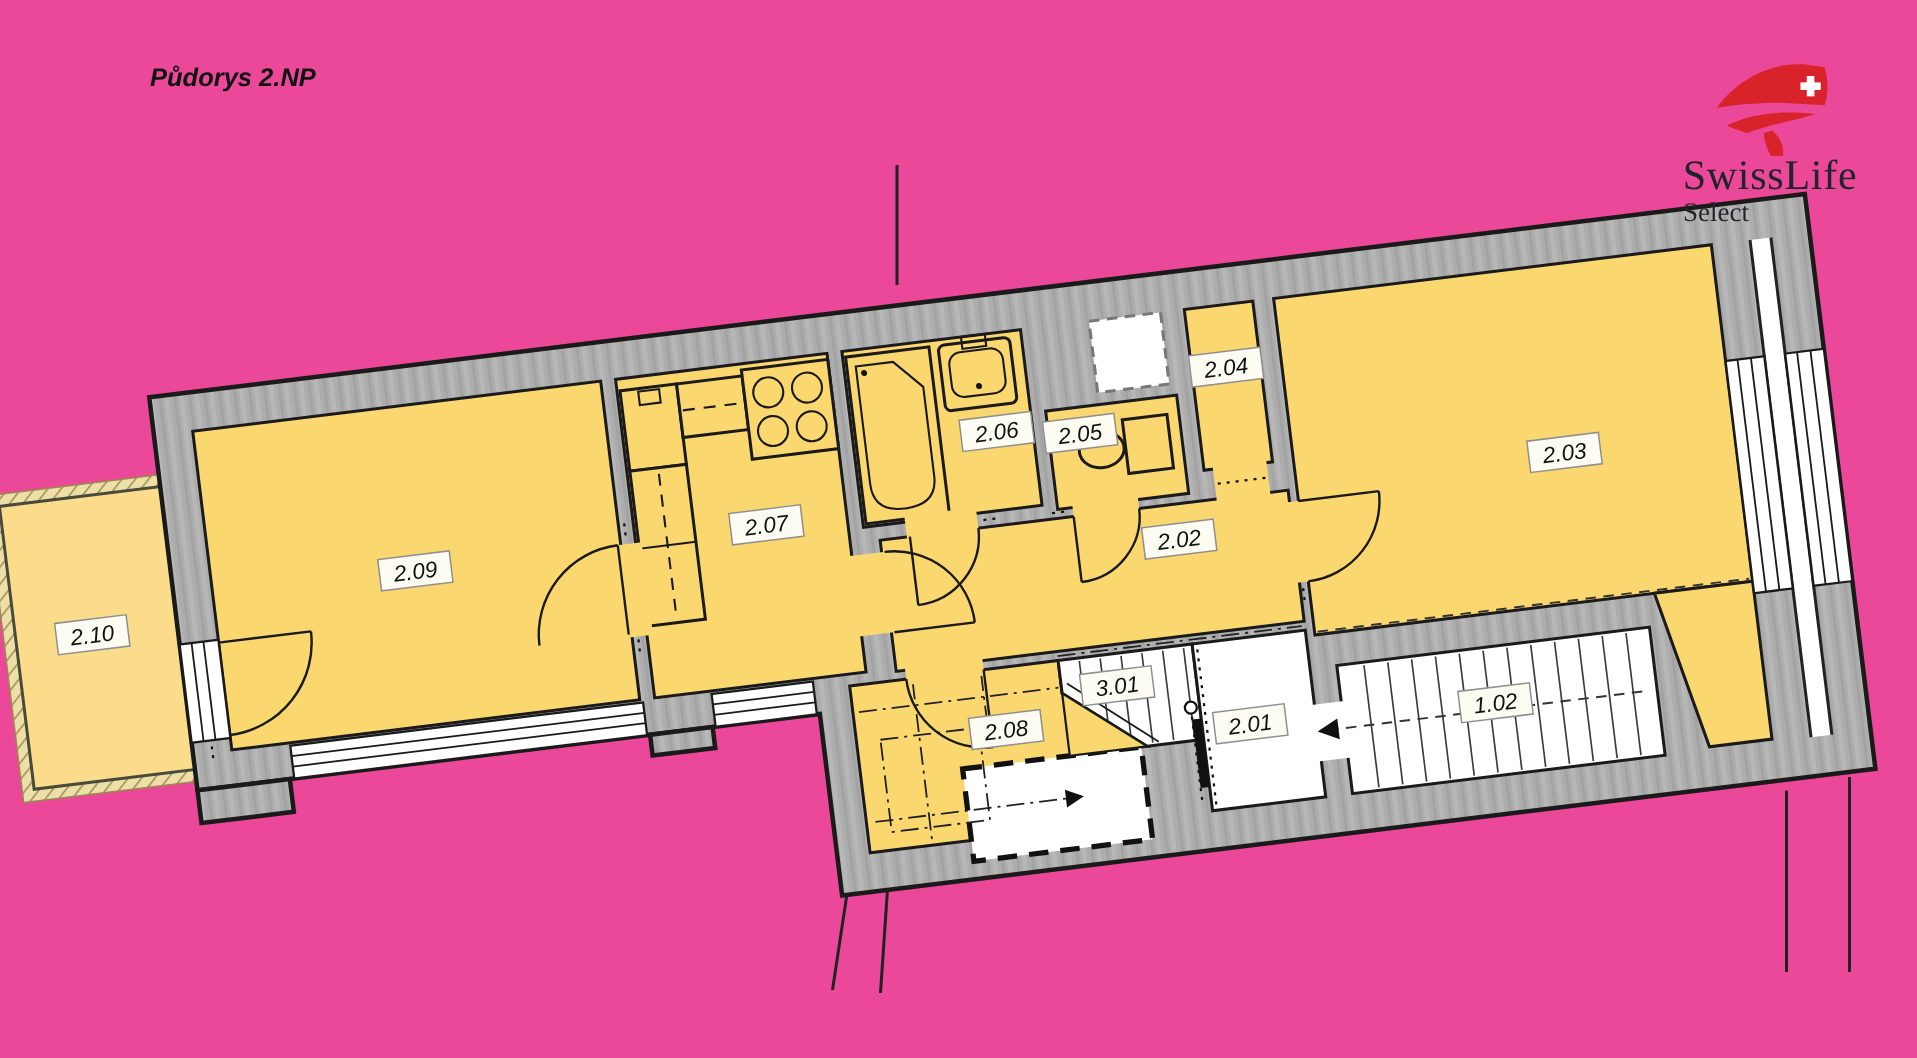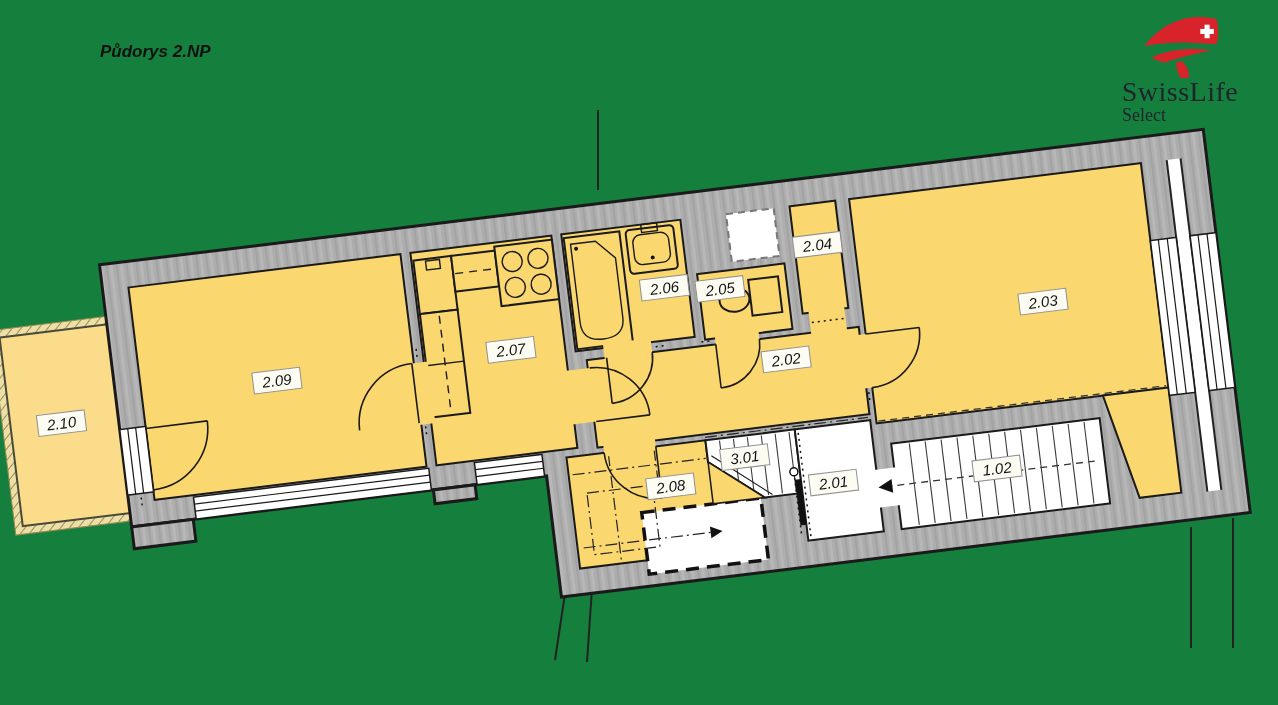--- a/index.html
+++ b/index.html
@@ -1,20 +1,20 @@
 <!DOCTYPE html>
 <html style="--room-fill: #fbd76f; --balcony-fill: #fbdc8a; --wall-fill: #adadad; --outline: #1a1a1a; --logo-red: #d8232a; --logo-text: #20242c;"><head>
 <meta charset="utf-8">
 <style>
   html,body{margin:0;padding:0;background:#ffffff;}
-  .page{position:relative;width:1278px;height:705px;background:#15803d;overflow:hidden;
+  .page{position:relative;width:1278px;height:705px;background:#ec4899;overflow:hidden;
         font-family:"Liberation Sans",sans-serif;}
   .plan-title{position:absolute;left:100px;top:42px;font-size:17px;font-style:italic;
         font-weight:bold;color:#111;}
-  .logo{position:absolute;left:1112px;top:12px;width:136px;text-align:center;}
+  .logo{position:absolute;left:1112px;top:38px;width:136px;text-align:center;}
   .logo-mark{display:block;margin:0 auto;}
   .logo-brand{font-family:"Liberation Serif",serif;font-size:28px;color:var(--logo-text);
         line-height:1.0;letter-spacing:0.5px;}
   .logo-sub{font-family:Liberation Serif, serif;font-size:18px;color:var(--logo-text);
         text-align:left;padding-left:10px;line-height:1.1;}
   
   .wallp{fill:url(#wtex);stroke:var(--outline);stroke-width:3;}
   .room{fill:var(--room-fill);stroke:var(--outline);stroke-width:2;}
   .gap{fill:var(--room-fill);stroke:none;}
   .white{fill:#ffffff;stroke:var(--outline);stroke-width:2;}

